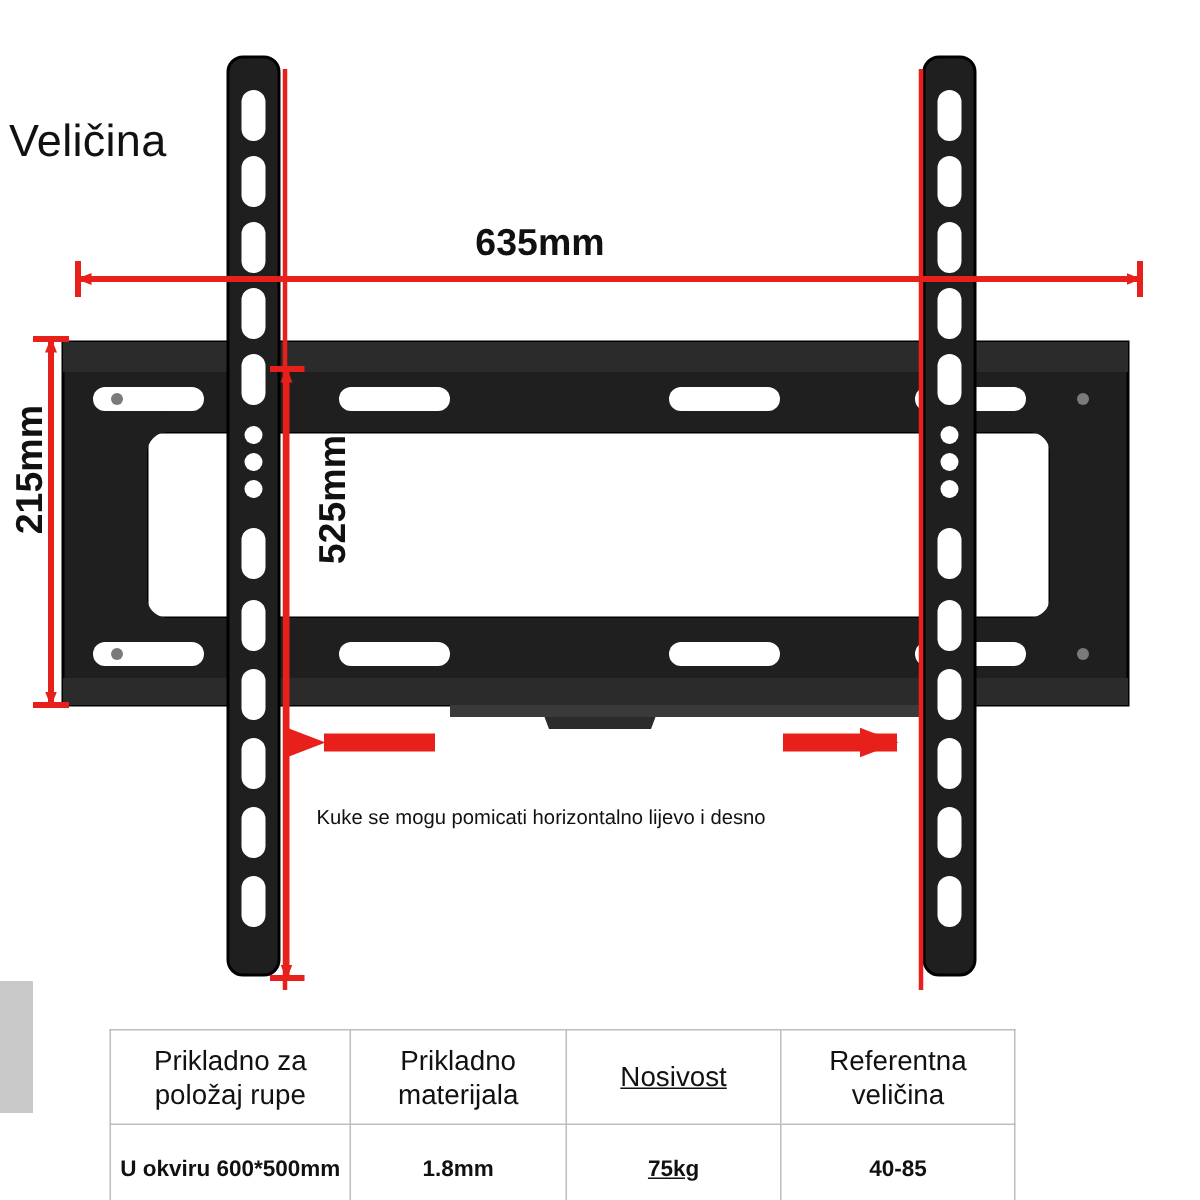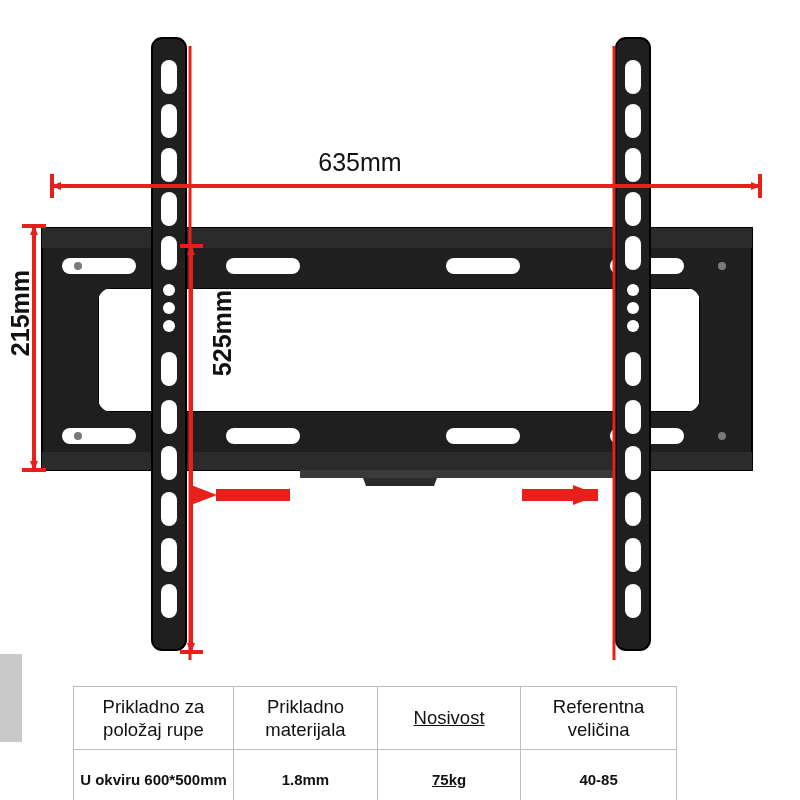--- a/index.html
+++ b/index.html
@@ -13,21 +13,21 @@
   #stage{position:absolute;left:0;top:0;width:800px;height:800px;}
 
   
   .label-velicina{
     position:absolute;left:6px;top:78px;
     font-size:30px;color:#111;letter-spacing:.2px;
     white-space:nowrap;
   }
   .dim-top{
     position:absolute;left:360px;top:148px;
-    font-size:25px;font-weight:normal;color:#111;
+    font-size:25px;font-weight:bold;color:#111;
     transform:translateX(-50%);
   }
   .dim-left{
     position:absolute;left:6px;top:270px;
     font-size:25px;font-weight:bold;color:#111;
     writing-mode:vertical-rl;transform:rotate(180deg);
     letter-spacing:0px;
   }
   .dim-inner{
     position:absolute;left:208px;top:290px;
@@ -189,27 +189,29 @@
       <line x1="180" y1="246" x2="203" y2="246" stroke-width="4"></line>
       <line x1="180" y1="652" x2="203" y2="652" stroke-width="4"></line>
     </g>
 
     <g>
       <line x1="290" y1="495" x2="216" y2="495" stroke="#e8201b" stroke-width="12" marker-end="url(#bigArrowL)"></line>
       <line x1="522" y1="495" x2="598" y2="495" stroke="#e8201b" stroke-width="12" marker-end="url(#bigArrowR)"></line>
     </g>
   </svg>
 
+  <div class="label-velicina">Veličina</div>
 
   <div class="dim-top">635mm</div>
 
   <div class="dim-left">215mm</div>
 
   <div class="dim-inner">525mm</div>
 
+  <div class="note-hooks">Kuke se mogu pomicati horizontalno lijevo i desno</div>
 
   <div class="left-grey-strip"></div>
 
   <table class="spec-table">
     <tbody>
         <tr class="head">
       <td class="col1">Prikladno za položaj rupe</td>
       <td class="col2">Prikladno materijala</td>
       <td class="col3">Nosivost</td>
       <td class="col4">Referentna veličina</td>

